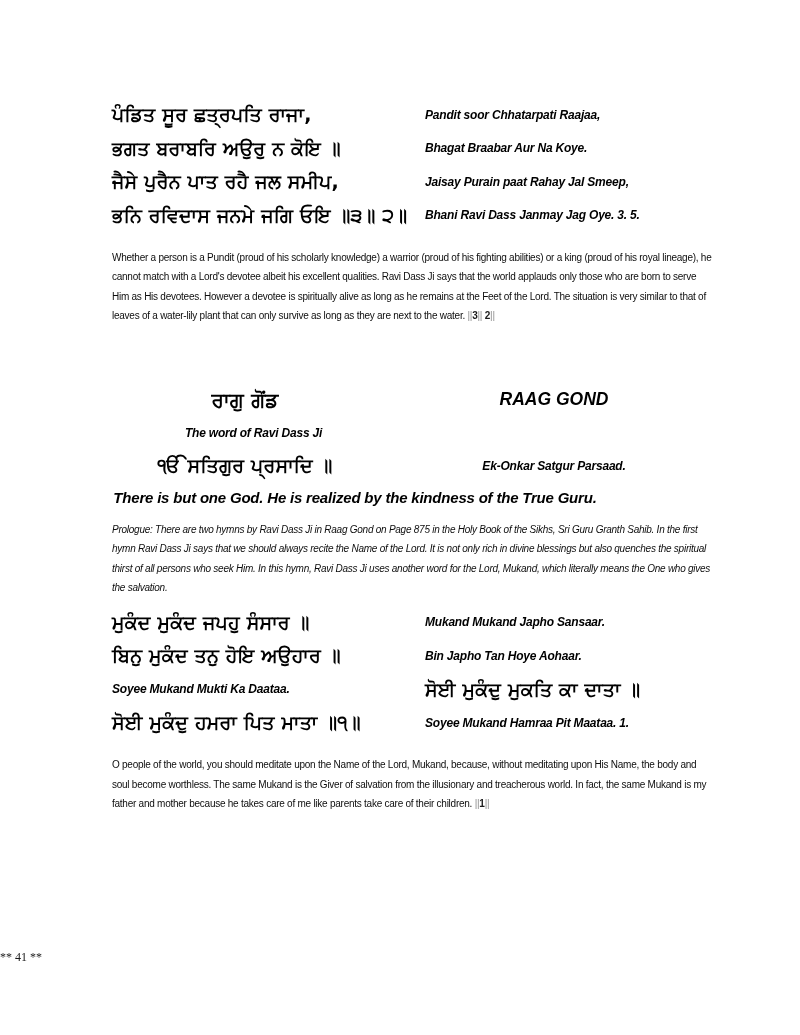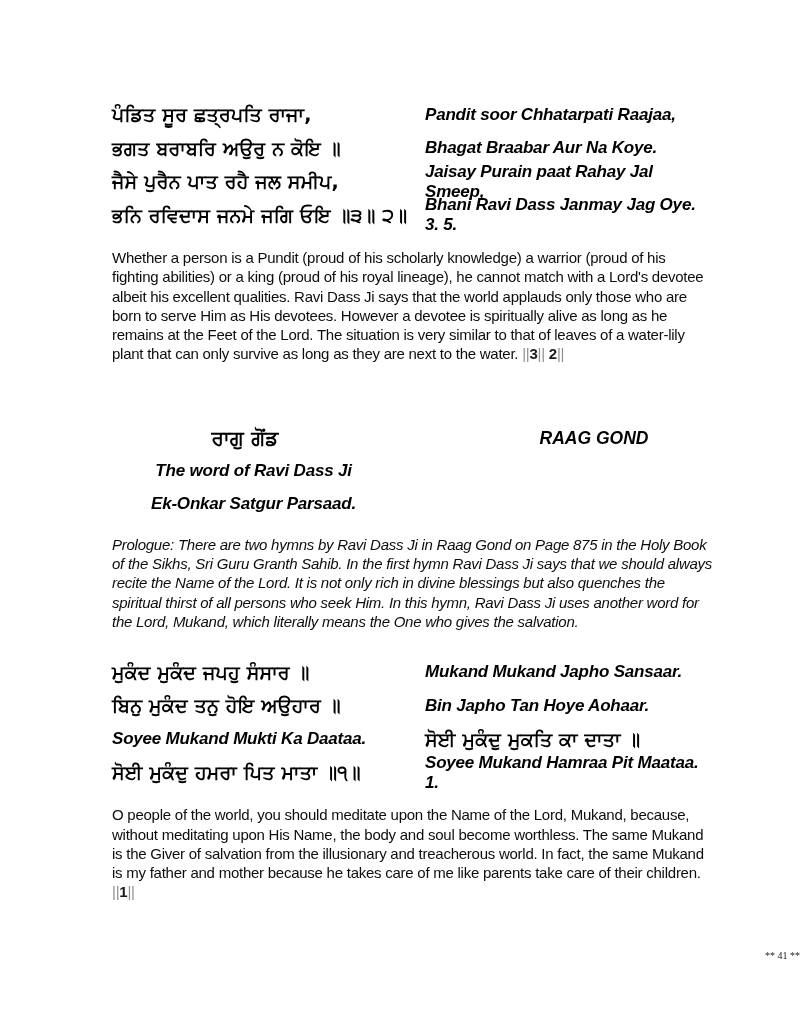--- a/index.html
+++ b/index.html
@@ -16,53 +16,53 @@
     width: 800px; height: 947px;
     padding: 98px 87px 0 112px;
   }
   
   .verse-grid { display: grid; grid-template-columns: 313px 288px; }
   .verse-grid .cell { height: 33.5px; display: flex; align-items: center; }
   .g {
     font-size: 19px; font-weight: 600; letter-spacing: 0.2px;
     font-family: "DejaVu Sans", "Liberation Sans", sans-serif;
   }
-  .e { font-size: 17px; font-weight: bold; font-style: italic; letter-spacing: -0.2px; }
+  .e { font-size: 12px; font-weight: bold; font-style: italic; letter-spacing: -0.2px; }
   
   .para {
-    font-size: 15px; line-height: 19.3px; letter-spacing: -0.25px;
+    font-size: 10px; line-height: 19.3px; letter-spacing: -0.25px;
     color: #0d0d0d; text-align: left;
   }
   .para .bars { color: #8f8f8f; font-weight: normal; }
   .para .num { color: #1a1a1a; font-weight: bold; }
   .b { font-weight: normal; }
   .italic { font-style: italic; }
   
   .hdr { margin-top: 58px; }
-  .hdr-grid { display: grid; grid-template-columns: 313px 288px; gap: 40px; }
+  .hdr-grid { display: grid; grid-template-columns: 313px 288px; }
   .hdr-grid .hcell { height: 33px; display: flex; align-items: center; justify-content: center; }
   .hdr-grid .hcell.left { padding-right: 47px; }
   .hdr-grid .hcell.right { padding-right: 30px; }
   .hdr-row1 .g { font-size: 20px; }
   .hdr-row1 .e { font-size: 17.5px; letter-spacing: 0; }
   .centered-line {
     margin-top: 7px; margin-right: 115px;
     text-align: center;
     font-size: 15px; font-weight: bold; font-style: italic; letter-spacing: -0.2px;
   }
   .mt-p1 { margin-top: 16px; }
   .mt-prologue { margin-top: 14px; }
-  .mt-verse2 { margin-top: 24px; }
+  .mt-verse2 { margin-top: 8px; }
   .mt-p2 { margin-top: 16px; }
   
   .footer {
     position: absolute; left: 0; right: 0; top: 950px;
-    text-align: right;
+    text-align: left;
     font-family: "Liberation Serif", "DejaVu Serif", serif;
-    font-size: 10px; color: #1a1a1a;
+    font-size: 12px; color: #1a1a1a;
   }
 </style>
 </head>
 <body>
 
 <div class="page">
 
   <div class="verse-grid">
     <div class="cell g">ਪੰਡਿਤ ਸੂਰ ਛਤ੍ਰਪਤਿ ਰਾਜਾ,</div>
     <div class="cell e">Pandit soor Chhatarpati Raajaa,</div>
@@ -78,22 +78,24 @@
 
   <div class="hdr">
     <div class="hdr-grid hdr-row1">
       <div class="hcell left g">ਰਾਗੁ ਗੋਂਡ</div>
       <div class="hcell right e">RAAG GOND</div>
     </div>
     <div class="hdr-grid">
       <div class="hcell right e">The word of Ravi Dass Ji</div>
     </div>
     <div class="hdr-grid">
+      <div class="hcell left g">ੴ ਸਤਿਗੁਰ ਪ੍ਰਸਾਦਿ ॥</div>
       <div class="hcell right e">Ek-Onkar Satgur Parsaad.</div>
     </div>
+    <div class="centered-line">There is but one God. He is realized by the kindness of the True Guru.</div>
   </div>
 
   <p class="para italic mt-prologue"><span class="b">Prologue</span><span>: There are two hymns by Ravi Dass Ji in </span><span class="b">Raag Gond</span><span> on Page 875 in the Holy Book of the Sikhs, Sri Guru Granth Sahib. In the first hymn Ravi Dass Ji says that we should always recite the Name of the Lord. It is not only rich in divine blessings but also quenches the spiritual thirst of all persons who seek Him. In this hymn, Ravi Dass Ji uses another word for the Lord, Mukand, which literally means the One who gives the salvation.</span></p>
 
   <div class="verse-grid mt-verse2">
     <div class="cell g">ਮੁਕੰਦ ਮੁਕੰਦ ਜਪਹੁ ਸੰਸਾਰ ॥</div>
     <div class="cell e">Mukand Mukand Japho Sansaar.</div>
     <div class="cell g">ਬਿਨੁ ਮੁਕੰਦ ਤਨੁ ਹੋਇ ਅਉਹਾਰ ॥</div>
     <div class="cell e">Bin Japho Tan Hoye Aohaar.</div>
     <div class="cell e">Soyee Mukand Mukti Ka Daataa.</div>

